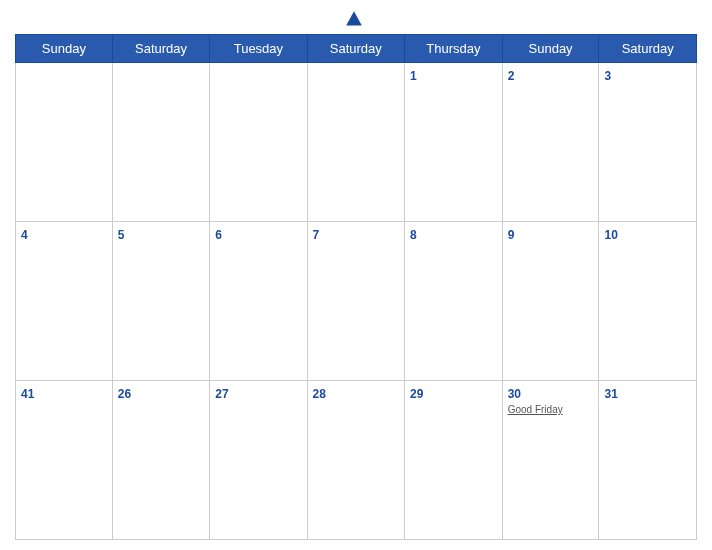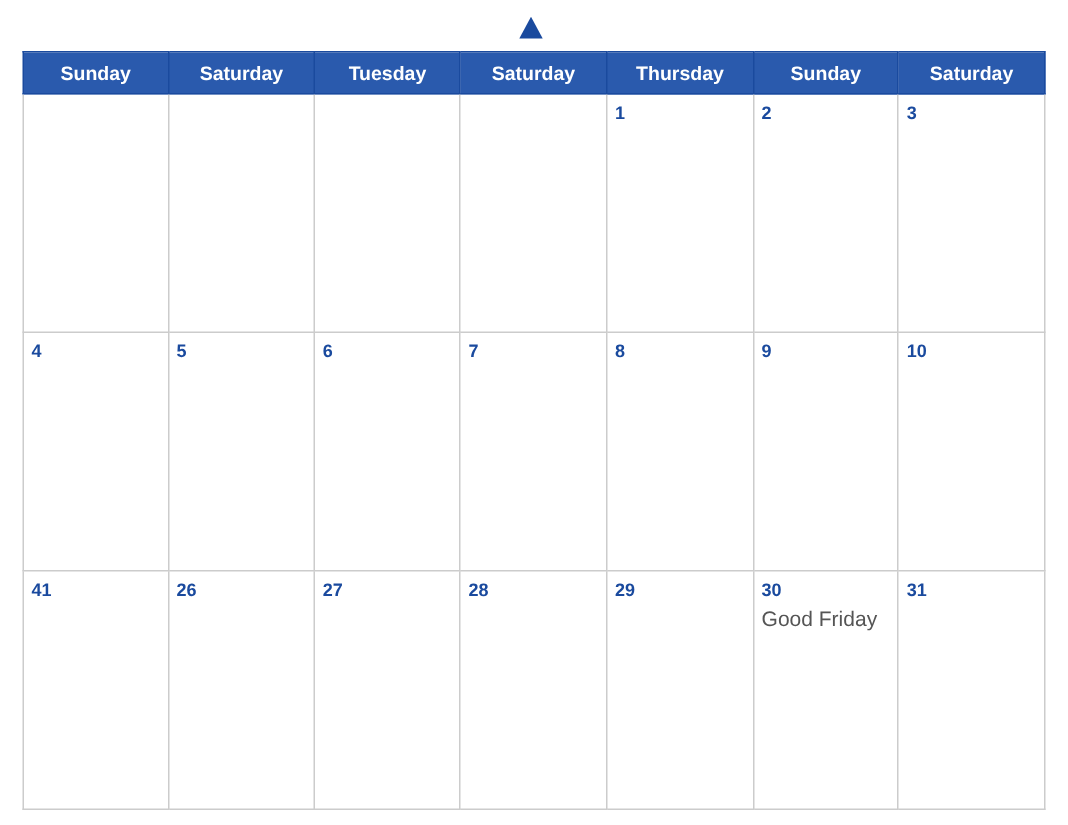--- a/index.html
+++ b/index.html
@@ -61,44 +61,45 @@
     }
     .calendar {
       width: 100%;
       border-collapse: collapse;
       flex: 1;
     }
     .calendar th {
       background-color: #2a5aad;
       color: #fff;
       font-size: 13px;
-      font-weight: bold;
+      font-weight: normal;
       padding: 6px 4px;
       text-align: center;
       border: 1px solid #1a4a9e;
     }
     .calendar td {
       border: 1px solid #ccc;
       vertical-align: top;
       padding: 3px 5px;
       height: 78px;
       width: 101px;
     }
     .day-num {
       font-size: 12px;
       color: #1a4a9e;
       font-weight: bold;
     }
     .empty-day {
       background: #fff;
     }
     .holiday-label {
-      font-size: 14px;
+      font-size: 10px;
       color: #555;
       margin-top: 2px;
+      text-decoration: underline;
     }
   </style>
 </head>
 <body>
 
 <div class="header">
   <div class="logo-wrapper">
     <svg class="logo-icon" viewBox="0 0 30 30">
       <polygon points="15,2 28,26 2,26" fill="#1a4a9e"></polygon>
     </svg>

